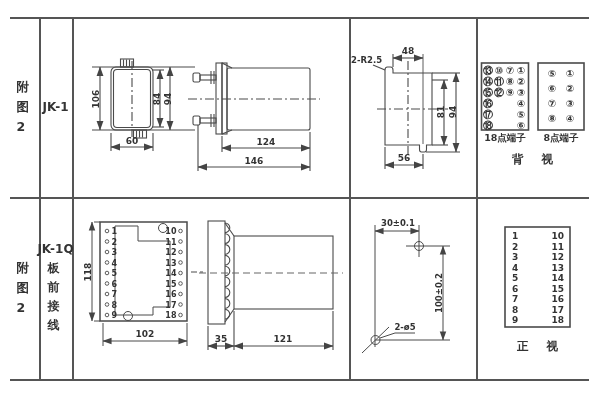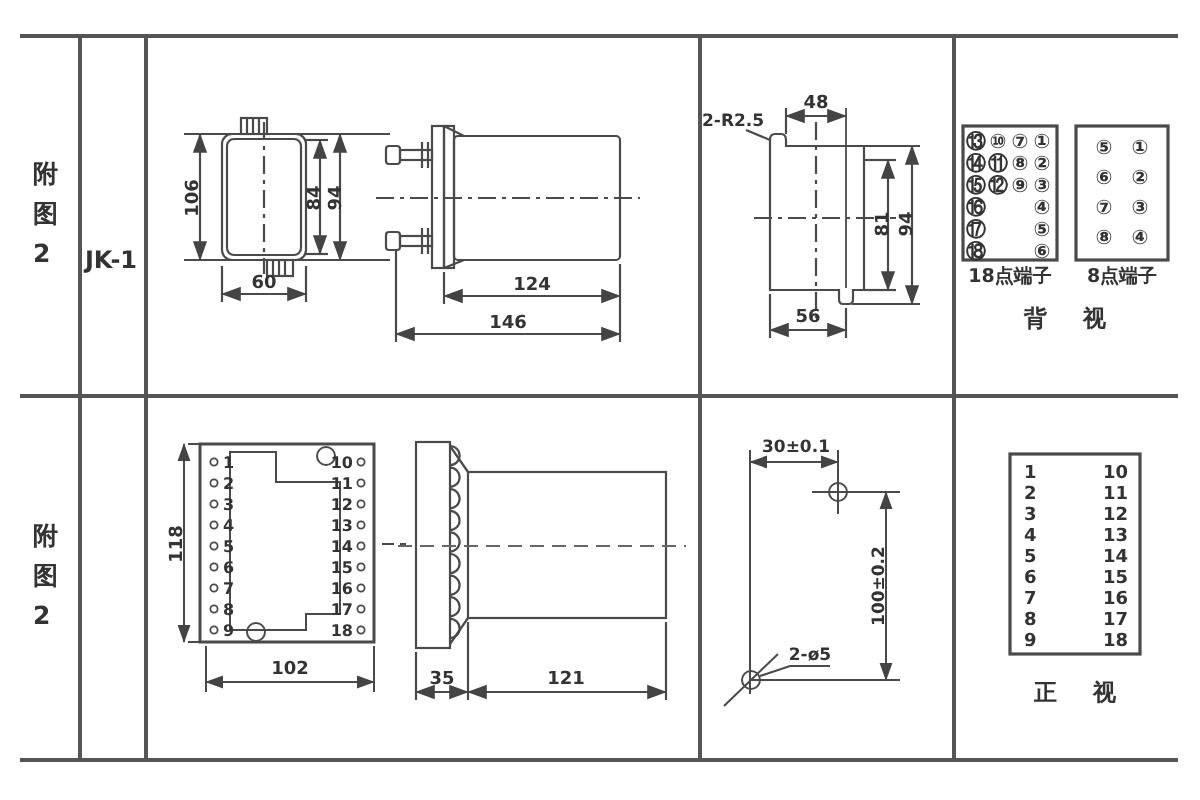--- a/index.html
+++ b/index.html
@@ -1,21 +1,21 @@
 <!DOCTYPE html>
 <html><head>
 <meta charset="utf-8">
 <style>
   html,body{margin:0;padding:0;background:#e8e8e8;}
   #app{position:relative;width:600px;height:400px;background:#ffffff;overflow:hidden;
        font-family:"DejaVu Sans","Liberation Sans",sans-serif;color:#333;}
   .hline{position:absolute;height:2px;background:#555;}
   .vline{position:absolute;width:1.5px;background:#555;}
   .cell{position:absolute;display:flex;align-items:center;justify-content:center;}
-  .cell-col{flex-direction:column;gap:3px;margin-top:23px;}
+  .cell-col{flex-direction:column;gap:3px;}
   .vtext{width:16px;word-break:break-all;line-height:20px;font-size:12.5px;
          font-weight:600;text-align:left;color:#333;}
   .vtext.small{line-height:19px;font-size:12px;}
   .model{font-size:12px;font-weight:700;color:#333;white-space:nowrap;}
   .drawing{position:absolute;}
   svg text{font-family:"DejaVu Sans","Liberation Sans",sans-serif;fill:#333;}
   text.dim{font-size:9px;font-weight:600;}
   text.dims{font-size:8.5px;font-weight:600;}
   text.circ{font-size:10px;font-weight:600;}
   text.tnum{font-size:8px;font-weight:600;}
@@ -37,20 +37,24 @@
 
   <div class="cell" style="left:10px;top:17px;width:29px;height:180px;">
     <div class="vtext">附图2</div>
   </div>
   <div class="cell cell-col" style="left:39px;top:17px;width:33px;height:180px;">
     <div class="model">JK-1</div>
   </div>
 
   <div class="cell" style="left:10px;top:197px;width:29px;height:182px;">
     <div class="vtext">附图2</div>
+  </div>
+  <div class="cell cell-col" style="left:39px;top:197px;width:33px;height:182px;">
+    <div class="model">JK-1Q</div>
+    <div class="vtext small">板前接线</div>
   </div>
 
   <svg class="drawing" style="left:72px;top:17px;" width="277" height="181" viewBox="0 0 277 181">
     <defs>
       <marker id="arw" viewBox="0 0 10 10" refX="9.5" refY="5" markerWidth="9" markerHeight="9" orient="auto-start-reverse">
         <path d="M0,1.4 L10,5 L0,8.6 Z" fill="#444"></path>
       </marker>
     </defs>
     <g stroke="#4a4a4a" stroke-width="1.1" fill="none">
       <line x1="20" y1="50" x2="123" y2="50"></line>

